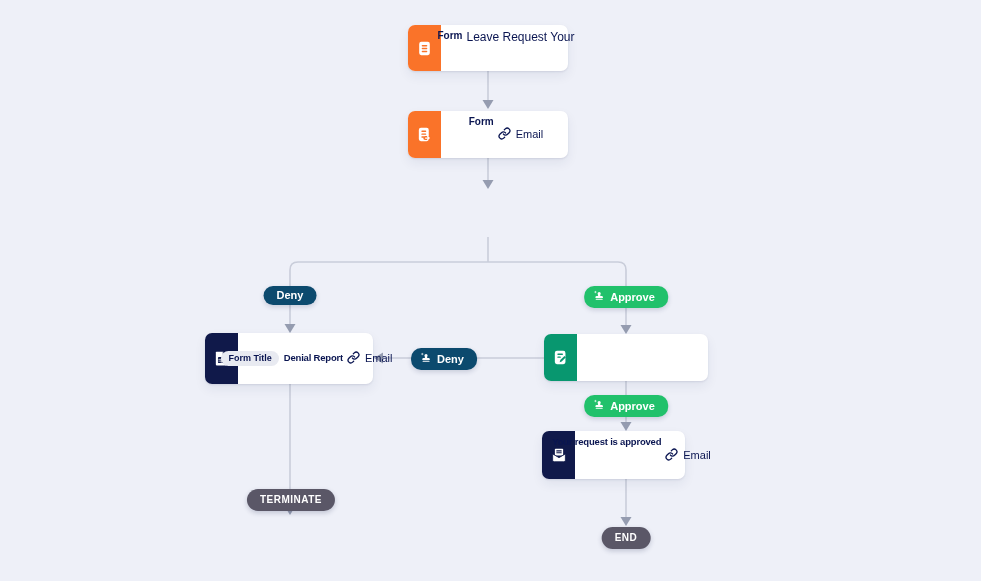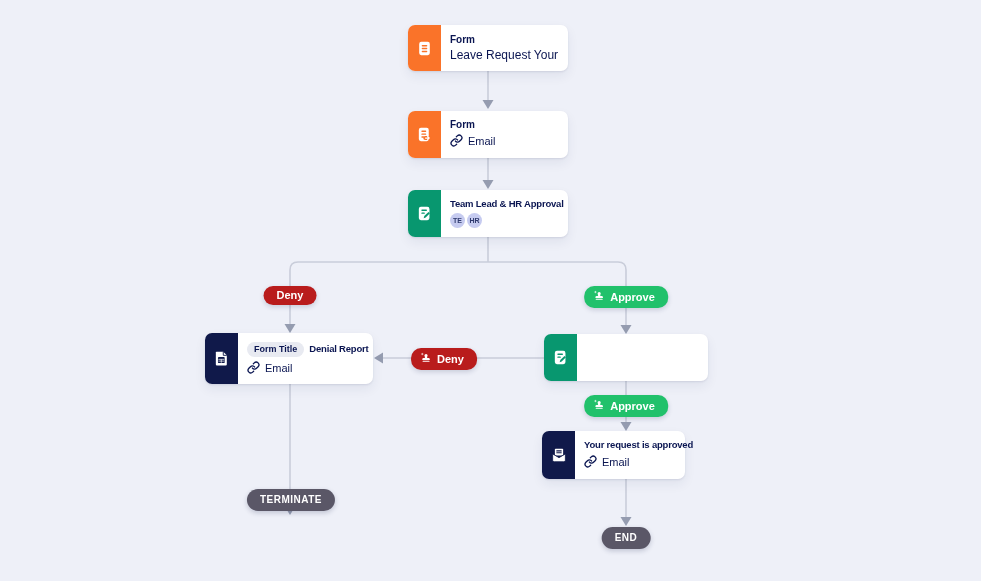--- a/index.html
+++ b/index.html
@@ -14,21 +14,21 @@
     cursor:pointer;
   }
   .node-icon{
     width:33px;border-radius:7px 0 0 7px;display:flex;align-items:center;
     justify-content:center;flex-shrink:0;
   }
   .ic-orange{background:#fa7329;}
   .ic-green{background:#08976f;}
   .ic-navy{background:#10194a;}
   .node-body{
-    padding:6px 6px 6px 9px;display:flex;flex-direction:column;
+    padding:6px 6px 6px 9px;display:flex;flex-direction:row;
     justify-content:center;gap:4px;min-width:0;flex:1;
   }
   .type-label{font-size:10px;font-weight:700;color:#0a1551;line-height:1;}
   .big-title{font-size:12px;font-weight:500;color:#0a1551;line-height:1;white-space:nowrap;}
   .bold-title{font-size:9.5px;font-weight:700;color:#0a1551;letter-spacing:-.2px;line-height:1.1;white-space:nowrap;}
   .link-row{display:flex;align-items:center;gap:5px;font-size:11px;font-weight:500;color:#0a1551;line-height:1;}
   .title-row{display:flex;align-items:center;gap:5px;}
   .badges{display:flex;gap:2px;}
   .badge-circle{
     width:15px;height:15px;border-radius:50%;background:#c6cbf0;color:#2f3a6e;
@@ -39,21 +39,21 @@
     font-weight:700;color:#0a1551;line-height:1;white-space:nowrap;
   }
   .pill{
     position:absolute;transform:translateX(-50%);display:inline-flex;align-items:center;
     gap:5px;color:#fff;font-size:11px;font-weight:600;border-radius:10px;
     padding:4px 13px;box-shadow:0 2px 5px rgba(30,40,84,.18);cursor:pointer;
     white-space:nowrap;line-height:1;
   }
   .pill.has-icon{padding:4px 13px 4px 9px;}
   .pill.green{background:#21c16b;}
-  .pill.red{background:#b91c1c;}
+  .pill.red{background:#0c4a6e;}
   .terminal{
     position:absolute;transform:translateX(-50%);background:#5a5767;color:#fff;
     font-size:10px;font-weight:800;letter-spacing:.5px;padding:6px 13px;
     border-radius:12px;box-shadow:0 2px 5px rgba(30,40,84,.22);cursor:pointer;
     line-height:1;white-space:nowrap;
   }
   
   #node-leave{left:408px;top:25px;width:160px;height:46px;}
   #node-email-form{left:408px;top:111px;width:160px;height:47px;}
   #node-teamlead{left:408px;top:190px;width:160px;height:47px;}
@@ -128,37 +128,20 @@
           <svg viewBox="0 0 24 24" width="13" height="13" fill="none" stroke="#0a1551" stroke-width="2.4" stroke-linecap="round" stroke-linejoin="round">
             <path d="M10 13a5 5 0 0 0 7.54.54l3-3a5 5 0 0 0-7.07-7.07l-1.72 1.71"></path>
             <path d="M14 11a5 5 0 0 0-7.54-.54l-3 3a5 5 0 0 0 7.07 7.07l1.71-1.71"></path>
           </svg>
         </span>
         <span>Email</span>
       </div>
     </div>
   </div>
 
-  <div class="node" id="node-teamlead">
-    <div class="node-icon ic-green">
-      <svg viewBox="0 0 24 24" width="17" height="17">
-        <rect x="4" y="2.5" width="15" height="19" rx="3" fill="#fff"></rect>
-        <rect x="7.5" y="6.5" width="8" height="2" rx="1" fill="#08976f"></rect>
-        <rect x="7.5" y="10.5" width="5" height="2" rx="1" fill="#08976f"></rect>
-        <path d="M10.8 18.6l.9-2.9 5.9-5.9 2 2-5.9 5.9-2.9.9z" fill="#08976f"></path>
-      </svg>
-    </div>
-    <div class="node-body">
-      <div class="bold-title">Team Lead &amp; HR Approval</div>
-      <div class="badges">
-        <div class="badge-circle">TE</div>
-        <div class="badge-circle">HR</div>
-      </div>
-    </div>
-  </div>
 
   <div class="pill red" id="pill-deny-left">
     <span>Deny</span>
   </div>
 
   <div class="pill green has-icon" id="pill-approve-right">
     <span>
       <svg viewBox="0 0 24 24" width="12" height="12" fill="#fff">
         <path d="M12 4a3.2 3.2 0 0 0-3.2 3.2c0 1.7 1.1 2.6 1.1 4 0 .5-.4.8-.9.8H7a2.5 2.5 0 0 0-2.5 2.5V16h15v-1.5A2.5 2.5 0 0 0 17 12h-2.1c-.5 0-.9-.3-.9-.8 0-1.4 1.1-2.3 1.1-4A3.2 3.2 0 0 0 12 4z"></path>
         <rect x="5" y="17.5" width="14" height="2" rx="1"></rect>

